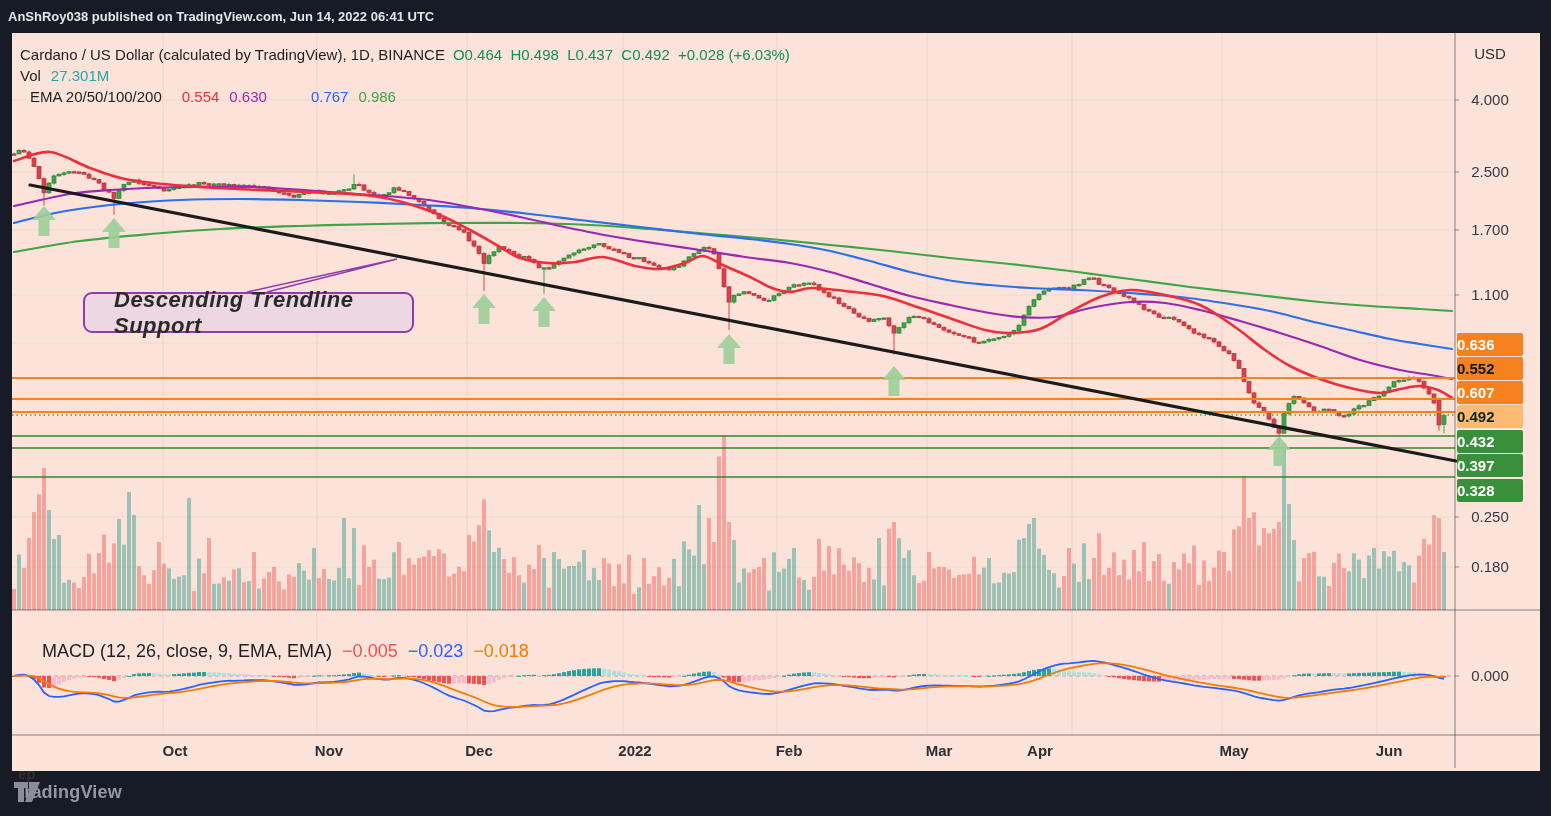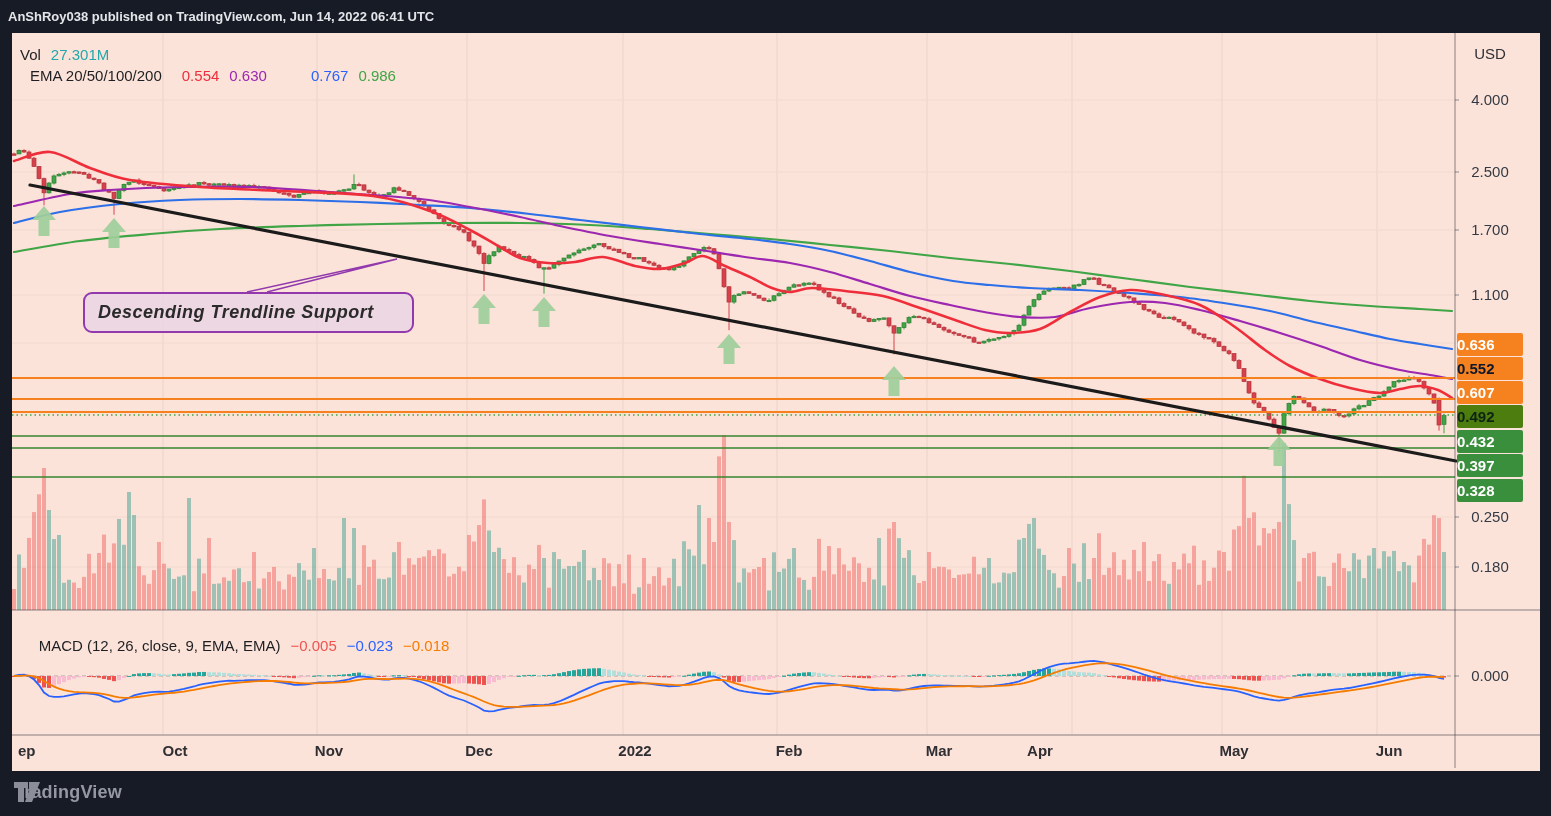--- a/index.html
+++ b/index.html
@@ -6,35 +6,35 @@
   .stage{position:relative;width:1551px;height:816px;background:#171b26;overflow:hidden;
          font-family:"Liberation Sans","DejaVu Sans",sans-serif;}
   svg{position:absolute;left:0;top:0;}
   .topbar{position:absolute;left:0;top:0;width:1247px;height:33px;background:#171b26;
           color:#e4e5e9;font-size:13px;font-weight:600;line-height:33px;padding-left:8px;box-sizing:border-box;}
   .legend{position:absolute;left:20px;top:44px;font-size:15px;color:#1d1f23;}
   .lrow{height:21px;line-height:21px;white-space:pre;}
   .ohlc{color:#0e9150;margin-left:8px;white-space:pre;}
   .vol-val{color:#22a8ab;margin-left:10px;}
   .ema-vals span{margin-left:10px;}
-  .macdlegend{position:absolute;left:22px;top:620px;font-size:15px;color:#1d1f23;white-space:pre;}
+  .macdlegend{position:absolute;left:22px;top:620px;font-size:18px;color:#1d1f23;white-space:pre;}
   .macdlegend span.v{margin-left:10px;}
   .callout{position:absolute;left:83px;top:292px;width:331px;height:41px;
            background:rgba(236,214,228,0.95);border:2px solid #9139ad;border-radius:9px;
            box-sizing:border-box;display:flex;align-items:center;padding-left:13px;z-index:3;}
-  .callout span{font-style:italic;font-weight:600;font-size:18px;color:#2a2a2a;letter-spacing:0.5px;}
+  .callout span{font-style:italic;font-weight:600;font-size:22px;color:#2a2a2a;letter-spacing:0.5px;margin-left:16px;}
   #pricescale{position:absolute;left:1455px;top:33px;width:85px;height:735px;}
   #pricescale .usd{position:absolute;left:0;top:12px;width:70px;text-align:center;
                    font-size:15px;color:#2f2f35;}
   .ptick{position:absolute;left:0;width:70px;text-align:center;font-size:15px;color:#343a45;}
   .plabel{position:absolute;left:2px;width:66px;height:23px;border-radius:2px;text-align:left;
           line-height:23px;font-size:15px;font-weight:700;}
   #timeaxis{position:absolute;left:12px;top:735px;width:1443px;height:33px;}
   .month{position:absolute;top:7px;font-size:15px;font-weight:600;color:#2e2e33;transform:translateX(-50%);}
-  .month.left{transform:none;}
+  .month.left{transform:none;margin-top:23px;}
   .month.bold{font-weight:700;}
   .footer{position:absolute;left:14px;top:782px;display:flex;align-items:center;gap:9px;color:#9598a1;}
   .footer .brand{font-size:18px;font-weight:600;letter-spacing:0.2px;}
 </style>
 </head>
 <body>
 
 <div class="stage">
 
   <div class="topbar">
@@ -1247,20 +1247,21 @@
       <path d="M532,311 L544,297 L556,311 L549.5,311 L549.5,327 L538.5,327 L538.5,311 Z" fill="#9fce9b" opacity="0.92"></path>
       <path d="M717,348 L729,334 L741,348 L734.5,348 L734.5,364 L723.5,364 L723.5,348 Z" fill="#9fce9b" opacity="0.92"></path>
       <path d="M882,380 L894,366 L906,380 L899.5,380 L899.5,396 L888.5,396 L888.5,380 Z" fill="#9fce9b" opacity="0.92"></path>
       <path d="M1267,450 L1279,436 L1291,450 L1284.5,450 L1284.5,466 L1273.5,466 L1273.5,450 Z" fill="#9fce9b" opacity="0.92"></path>
       <line x1="12" y1="610" x2="1540" y2="610" stroke="rgba(40,44,56,0.55)" stroke-width="1"></line>
       <line x1="12" y1="735" x2="1540" y2="735" stroke="rgba(40,44,56,0.55)" stroke-width="1"></line>
       <line x1="1455" y1="33" x2="1455" y2="768" stroke="rgba(40,44,56,0.55)" stroke-width="1"></line>
     </svg>
 
   <div class="legend">
+    <div class="lrow"><span>Cardano / US Dollar (calculated by TradingView), 1D, BINANCE</span><span class="ohlc">O0.464  H0.498  L0.437  C0.492  +0.028 (+6.03%)</span></div>
     <div class="lrow"><span>Vol</span><span class="vol-val">27.301M</span></div>
     <div class="lrow ema-vals"><span>EMA 20/50/100/200</span><span id="emavals"><span style="color: rgb(239, 46, 59);">0.554</span><span style="color: rgb(156, 39, 176);">0.630</span><span style="color: rgb(41, 98, 255); margin-left: 44px;">0.767</span><span style="color: rgb(63, 165, 70);">0.986</span></span></div>
   </div>
 
   <div class="macdlegend">
     <span>MACD (12, 26, close, 9, EMA, EMA)</span><span id="macdvals"><span class="v" style="color: rgb(239, 83, 80);">−0.005</span><span class="v" style="color: rgb(41, 98, 255);">−0.023</span><span class="v" style="color: rgb(245, 124, 0);">−0.018</span></span>
   </div>
 
   <div class="callout">
     <span>Descending Trendline Support</span>
@@ -1271,21 +1272,21 @@
   <div class="ptick" style="top: 58px;">4.000</div>
       <div class="ptick" style="top: 130px;">2.500</div>
       <div class="ptick" style="top: 188px;">1.700</div>
       <div class="ptick" style="top: 253px;">1.100</div>
       <div class="ptick" style="top: 475px;">0.250</div>
       <div class="ptick" style="top: 525px;">0.180</div>
       <div class="ptick" style="top: 634px;">0.000</div>
       <div class="plabel" style="top: 300px; background: rgb(245, 130, 31); color: rgb(255, 255, 255);">0.636</div>
       <div class="plabel" style="top: 324px; background: rgb(245, 130, 31); color: #0f172a;">0.552</div>
       <div class="plabel" style="top: 348px; background: rgb(245, 130, 31); color: rgb(255, 255, 255);">0.607</div>
-      <div class="plabel" style="top: 372px; background: #4d7c0f; color: rgb(14, 36, 17);">0.492</div>
+      <div class="plabel" style="top: 372px; background: #fdba74; color: rgb(14, 36, 17);">0.492</div>
       <div class="plabel" style="top: 397px; background: rgb(58, 143, 60); color: rgb(255, 255, 255);">0.432</div>
       <div class="plabel" style="top: 421px; background: rgb(58, 143, 60); color: rgb(255, 255, 255);">0.397</div>
       <div class="plabel" style="top: 446px; background: rgb(58, 143, 60); color: rgb(255, 255, 255);">0.328</div>
     </div>
 
   <div id="timeaxis">
       <div class="month left" style="left: 6px;">ep</div>
       <div class="month" style="left: 163px;">Oct</div>
       <div class="month" style="left: 317px;">Nov</div>
       <div class="month" style="left: 467px;">Dec</div>

